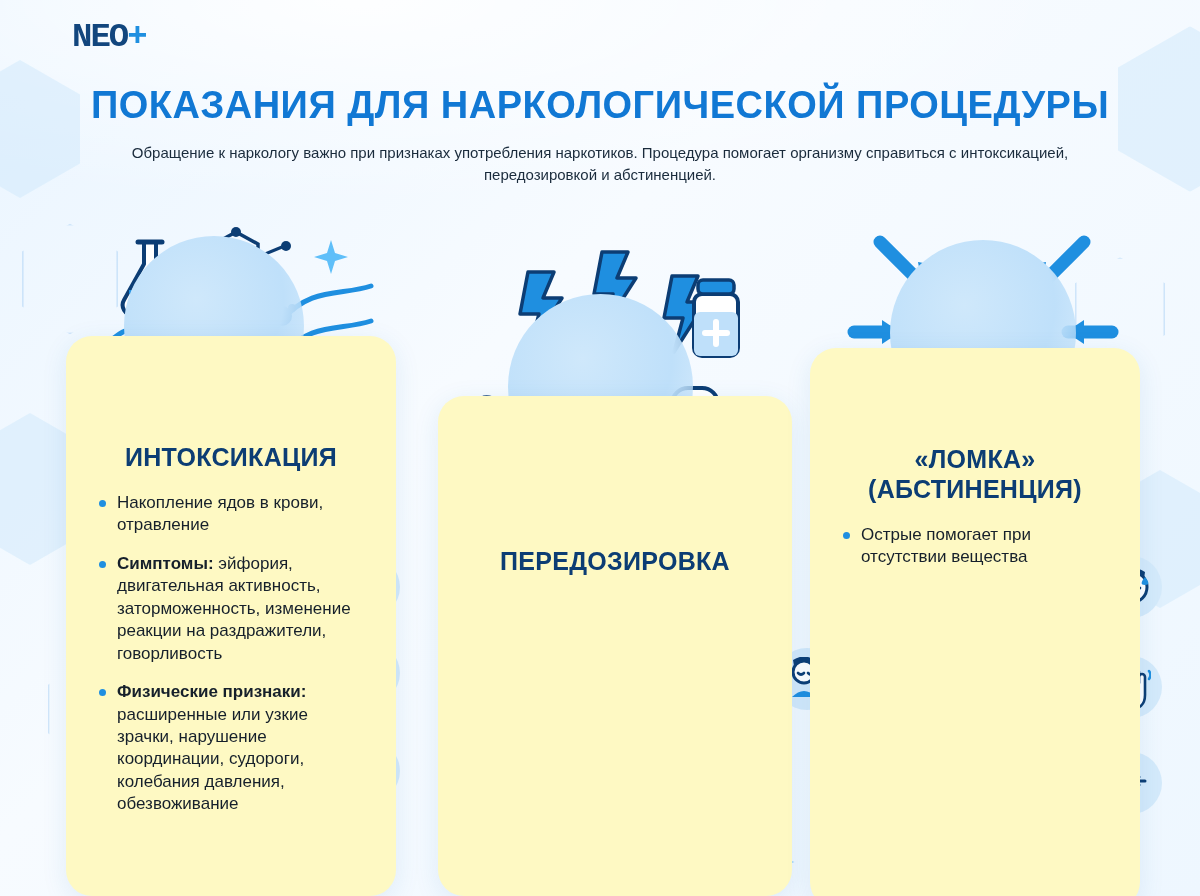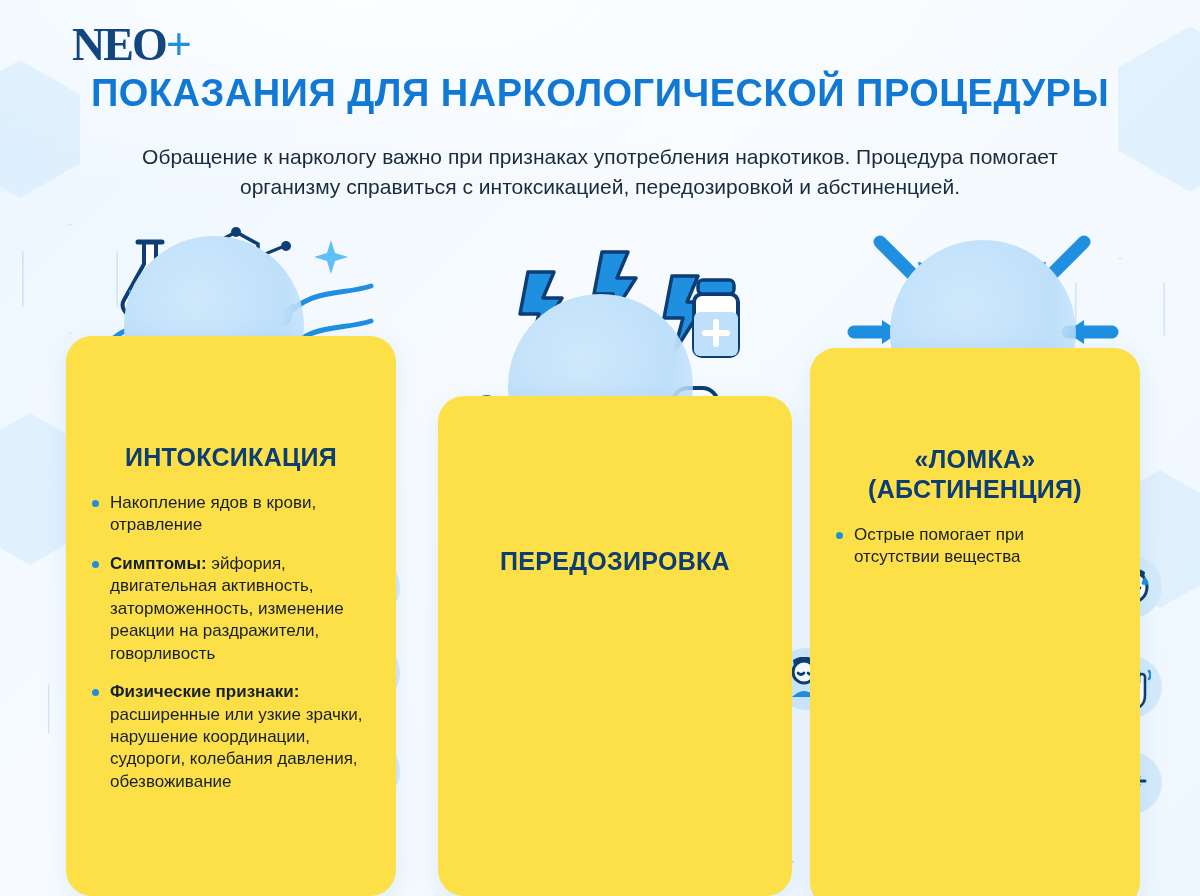--- a/index.html
+++ b/index.html
@@ -39,64 +39,64 @@
   .h9 { left: 640px;  bottom: -70px; transform: scale(1.05); }
   .h10{ left: 760px;  bottom: -20px; transform: scale(.6); }
   .wave {
     position: absolute; left: 0; right: 0; top: 0; height: 240px;
     background: radial-gradient(ellipse at 30% 0%, rgba(255,255,255,.9), transparent 60%);
   }
 
   
   .logo {
     position: absolute; left: 72px; top: 18px;
-    font-size: 46px; font-weight: bold; letter-spacing: -2px;
+    font-size: 34px; font-weight: bold; letter-spacing: -2px;
     color: #12467e;
-    font-family: Liberation Serif, serif;
+    font-family: Liberation Mono, monospace;
   }
   .logo .plus { color: #1f8fe0; }
 
   
   .title {
-    position: absolute; top: 72px; left: 0; right: 0;
+    position: absolute; top: 84px; left: 0; right: 0;
     text-align: center;
     font-size: 38px; font-weight: bold; letter-spacing: .5px;
     color: #1178d4;
     font-family: "Liberation Sans", sans-serif;
   }
   .subtitle {
     position: absolute; top: 142px; left: 120px; right: 120px;
     text-align: center;
-    font-size: 21px; line-height: 1.45; color: #1a2b3c;
+    font-size: 15px; line-height: 1.45; color: #1a2b3c;
   }
 
   
   .card {
     position: absolute;
-    background: #fde047;
+    background: #fef9c3;
     border-radius: 26px;
     box-shadow: 0 6px 26px rgba(34,110,180,.10);
   }
   #card-intox { left: 66px;  top: 336px; width: 330px; height: 560px; }
   #card-over  { left: 438px; top: 396px; width: 354px; height: 500px; }
   #card-abst  { left: 810px; top: 336px; width: 330px; height: 560px; margin-top: 12px; }
 
   .card h2 {
     text-align: center;
     font-size: 25px;
     font-weight: bold;
     color: #0c3d74;
     letter-spacing: .3px;
     line-height: 1.2;
   }
   #card-intox h2 { margin-top: 106px; }
   #card-over  h2 { margin-top: 150px; }
   #card-abst  h2 { margin-top: 96px; }
 
-  ul { list-style: none; margin-top: 20px; padding: 0 26px; }
+  ul { list-style: none; margin-top: 20px; padding: 0 33px; }
   li {
     position: relative;
     padding-left: 18px;
     margin-bottom: 16px;
     font-size: 17px;
     line-height: 1.32;
     color: #16202b;
   }
   li::before {
     content: "";

